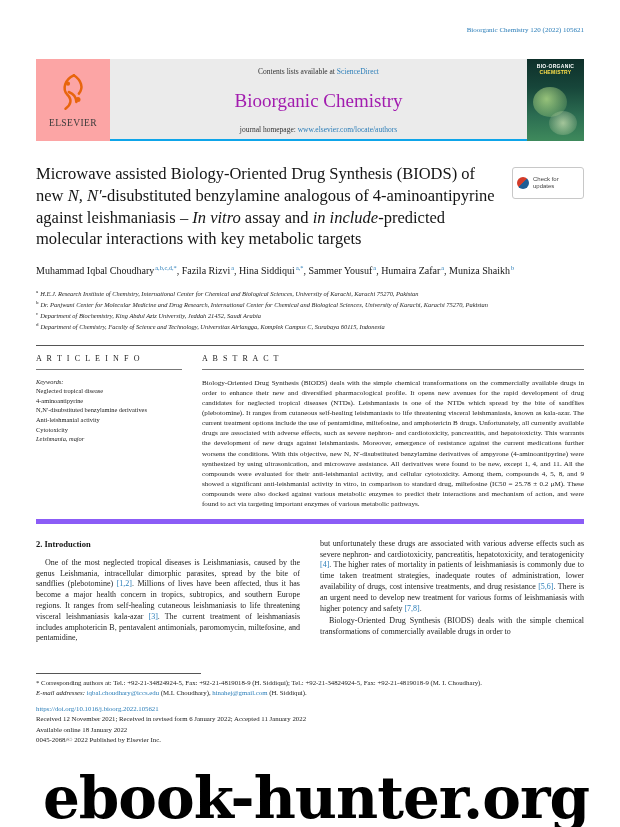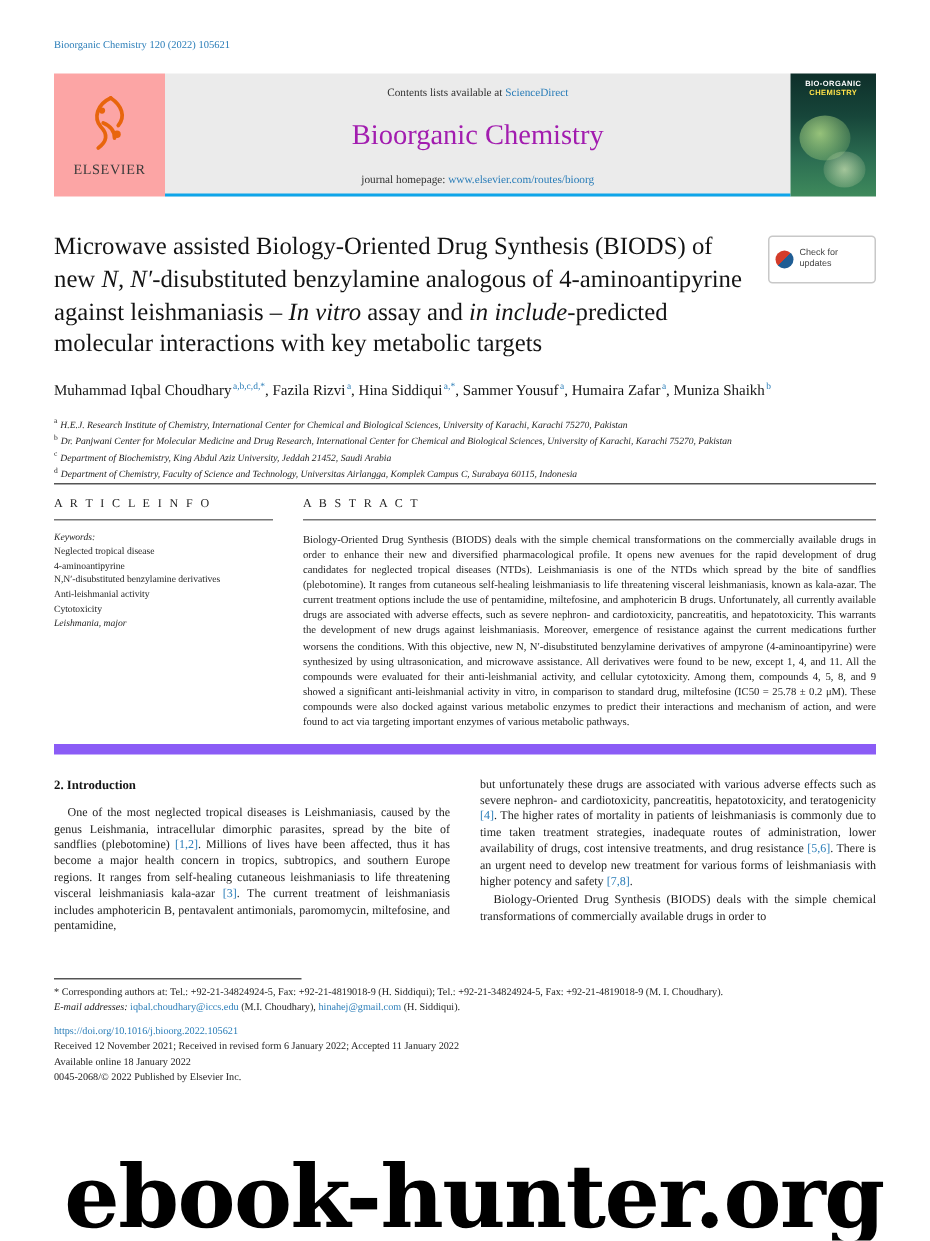--- a/index.html
+++ b/index.html
@@ -1,19 +1,19 @@
 <!DOCTYPE html>
 <html><head>
 <meta charset="utf-8">
 <style>
   html,body{margin:0;padding:0}
   body{width:620px;height:827px;background:#fff;font-family:"Liberation Serif",serif;color:#111;position:relative;overflow:hidden}
   .page{padding:26px 36px 0}
   .link{color:#2a7db8;text-decoration:none;cursor:pointer}
-  .journal-ref{text-align:left;font-size:7px;color:#2a7db8;margin-bottom:15px}
+  .journal-ref{text-align:right;font-size:7px;color:#2a7db8;margin-bottom:25px}
 
   
   .banner{display:flex;height:82px}
   .logo-box{width:74px;background:#fca5a5;display:flex;flex-direction:column;align-items:center;justify-content:center;gap:2px}
   .logo-text{font-size:9.5px;letter-spacing:.4px;color:#3a3a3a}
   .banner-center{flex:1;background:#ebebeb;border-bottom:2px solid #0ea5e9;display:flex;flex-direction:column;align-items:center;justify-content:space-between;padding:8px 0 3px}
   .contents-line{font-size:7.5px;color:#333}
   .journal-title{font-size:19px;color:#a21caf}
   .homepage-line{font-size:7.5px;color:#333;padding-bottom:2px}
   .cover-box{width:57px;position:relative;overflow:hidden;background:linear-gradient(180deg,#0e2f2a 0%,#17463a 35%,#2c6e52 70%,#3f8a5c 100%);display:flex;flex-direction:column;align-items:center;padding-top:4px}
@@ -30,21 +30,21 @@
   .cm-icon{width:12px;height:12px;border-radius:50%;background:linear-gradient(135deg,#d33c2a 0 50%,#1f5d94 50% 100%);flex-shrink:0}
   .cm-text{font-size:6px;line-height:1.15;color:#444;font-family:"Liberation Sans",sans-serif}
 
   
   .authors{margin-top:13px;font-size:10px;line-height:1.55;color:#141414;width:92%}
   .sup-link{color:#2a7db8;font-size:6.3px;margin-left:1px}
   .affiliations{margin-top:9px;font-style:italic;font-size:6.4px;line-height:1.55;color:#222}
   .affil sup{font-size:5px;margin-right:2px;font-style:normal}
 
   
-  .info-block{display:flex;gap:20px;border-top:1px solid #555;border-bottom:7px solid #8b5cf6;padding-bottom:10px}
+  .info-block{display:flex;gap:20px;border-top:1px solid #555;border-bottom:5px solid #8b5cf6;margin-top:13px;padding-bottom:10px}
   .info-col{width:146px;flex-shrink:0}
   .abs-col{flex:1}
   .col-head{font-size:8px;letter-spacing:1.6px;padding:8px 0 6px;border-bottom:1px solid #777;margin-bottom:8px;color:#222}
   .kw-label{font-style:italic;font-size:6.4px;margin-bottom:1px;color:#222}
   .kw{font-size:6.4px;line-height:1.5;color:#222}
   .kw.italic{font-style:italic}
   .abs-text{font-size:7.1px;line-height:1.42;text-align:justify;color:#222;margin:0}
 
   
   .body-cols{display:flex;gap:20px;margin-top:15px;height:126px;overflow:hidden}
@@ -87,21 +87,21 @@
       </span>
       <div class="logo-text">ELSEVIER</div>
     </div>
 
     <div class="banner-center">
       <div class="contents-line">
         <span>Contents lists available at </span><a class="link">ScienceDirect</a>
       </div>
       <div class="journal-title">Bioorganic Chemistry</div>
       <div class="homepage-line">
-        <span>journal homepage: </span><a class="link">www.elsevier.com/routes/bioorg</a>
+        <span>journal homepage: </span><a class="link">www.elsevier.com/locate/authors</a>
       </div>
     </div>
 
     <div class="cover-box">
       <div class="cover-line1">BIO-ORGANIC</div>
       <div class="cover-line2">CHEMISTRY</div>
       <div class="cover-blob1"></div>
       <div class="cover-blob2"></div>
     </div>
   </div>

